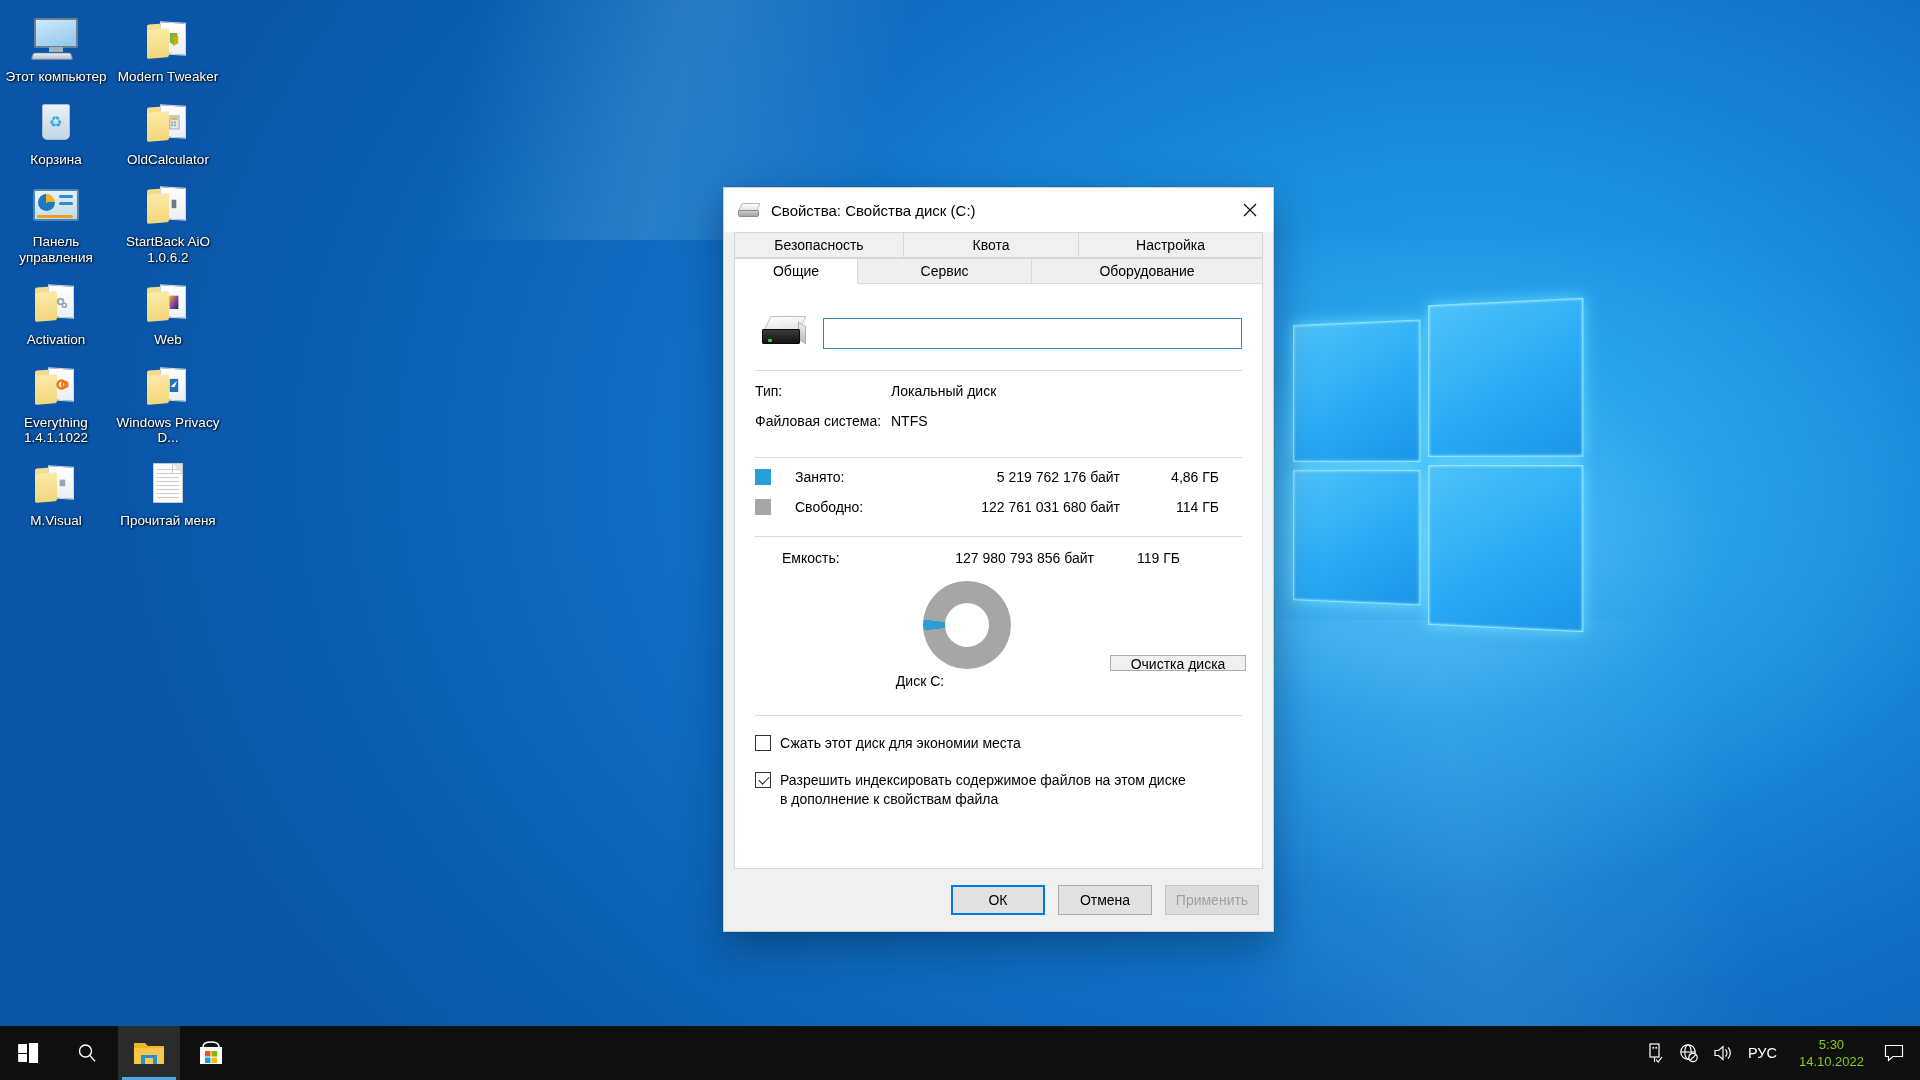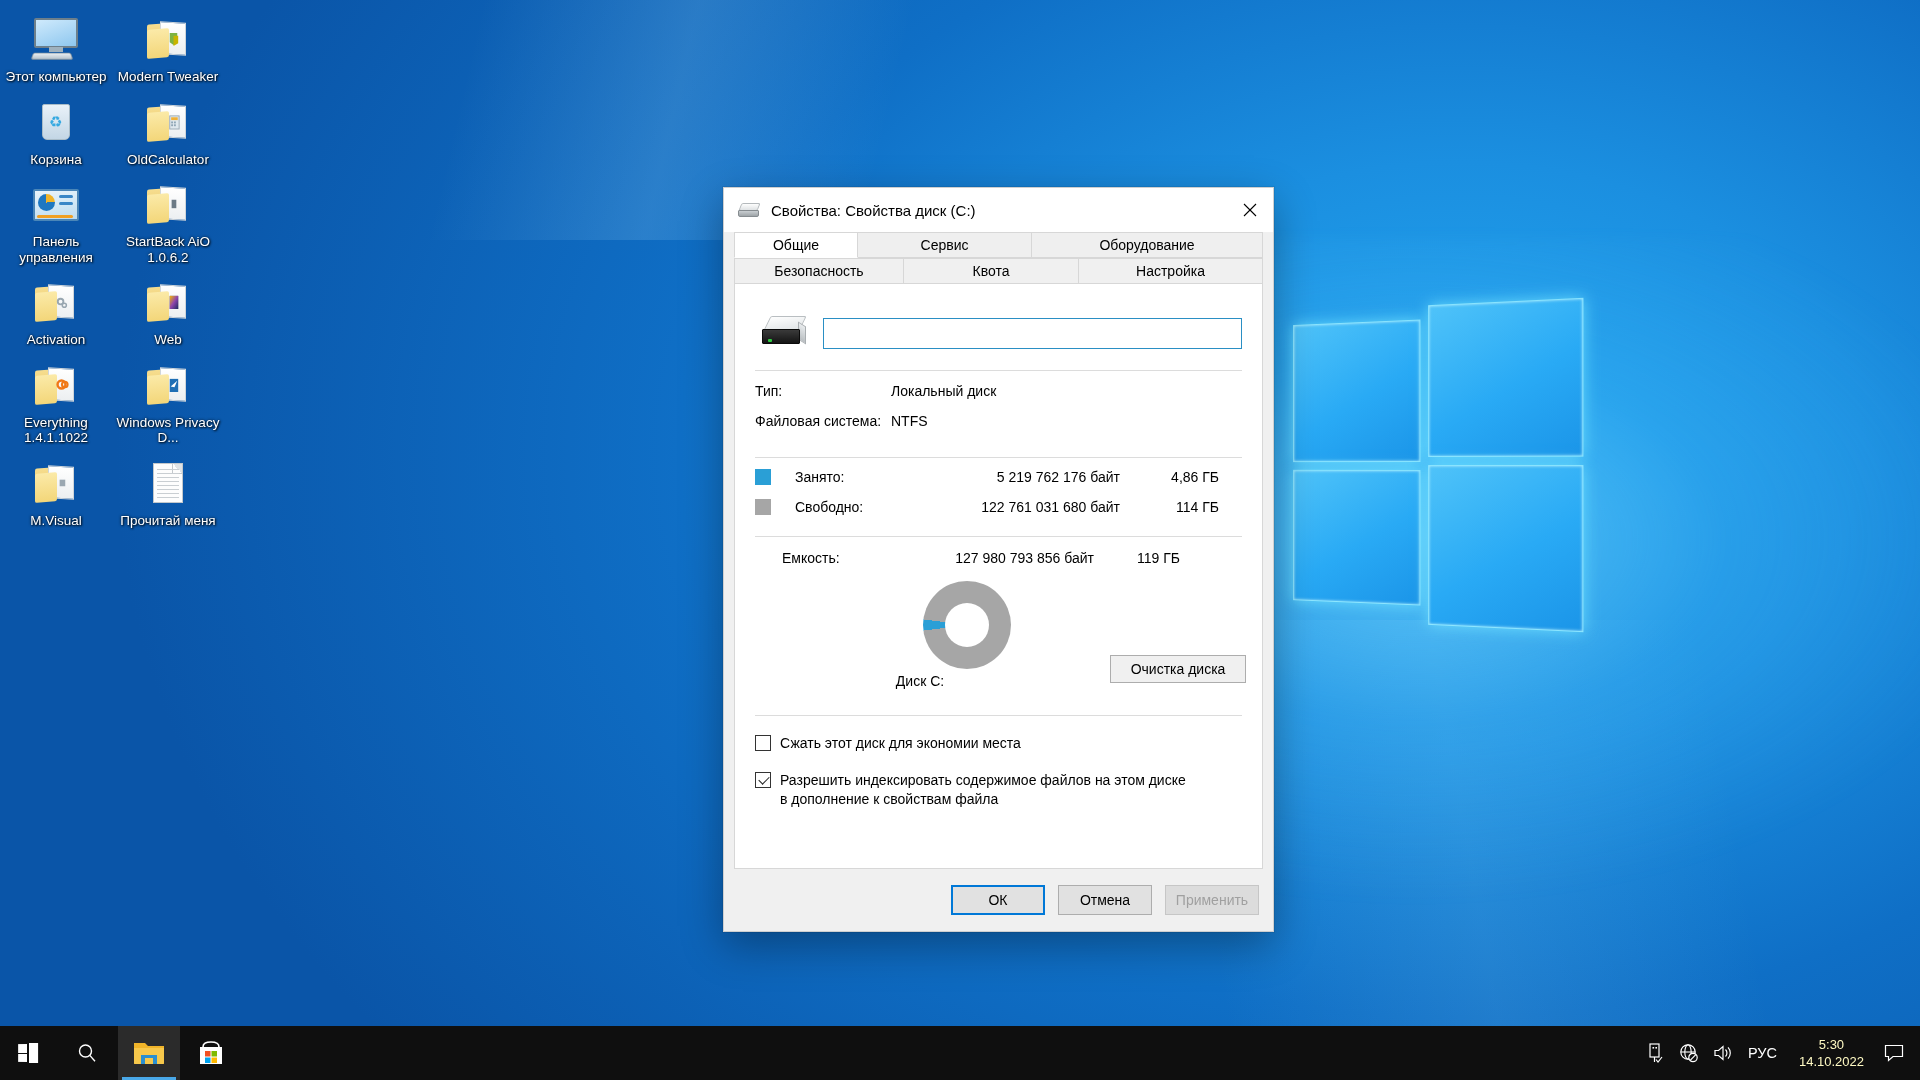--- a/index.html
+++ b/index.html
@@ -125,21 +125,21 @@
   }
   .tb-btn{ width:56px; height:54px; display:flex; align-items:center; justify-content:center; cursor:default;}
   .tb-btn.wide{ width:62px; }
   .tb-app{ width:62px; height:54px; display:flex; align-items:center; justify-content:center; position:relative; cursor:default;}
   .tb-app.active{ background:#2b2b2b; }
   .tb-app.active::after{ content:""; position:absolute; left:4px; right:4px; bottom:0; height:3px; background:#49a8e8;}
   #tb-spacer{ flex:1; }
   #tray{ display:flex; align-items:center; height:54px; padding-right:6px; }
   .tray-ico{ width:34px; height:54px; display:flex; align-items:center; justify-content:center; color:#fff; cursor:default;}
   #tray-lang{ color:#fff; font-size:14.5px; padding:0 12px 0 8px; cursor:default;}
-  #tray-clock{ color:#fef9c3; font-size:13px; line-height:17px; text-align:center; padding:0 10px; cursor:default;}
+  #tray-clock{ color:#84cc16; font-size:13px; line-height:17px; text-align:center; padding:0 10px; cursor:default;}
   #tray-notify{ width:40px; height:54px; display:flex; align-items:center; justify-content:center; cursor:default;}
 
   
   .winlogo{ width:20px; height:20px; position:relative; transform:perspective(60px) rotateY(-4deg);}
   .winlogo i{ position:absolute; background:#fff; display:block;}
   .winlogo i:nth-child(1){ left:0; top:1px; width:9px; height:8.5px;}
   .winlogo i:nth-child(2){ left:10.5px; top:0; width:9.5px; height:9.5px;}
   .winlogo i:nth-child(3){ left:0; top:10.5px; width:9px; height:8.5px;}
   .winlogo i:nth-child(4){ left:10.5px; top:10px; width:9.5px; height:9.5px;}
 
@@ -230,21 +230,21 @@
     position:absolute; left:168px; top:4px; width:88px; height:88px; border-radius:50%;
   }
   #donut-hole{
     position:absolute; left:190px; top:26px; width:44px; height:44px; border-radius:50%; background:#fff;
   }
   #disk-caption{
     position:absolute; left:0; right:0; top:96px; text-align:center; font-size:14px; color:#000;
     width:330px;
   }
   #cleanup-btn{
-    position:absolute; right:-4px; top:78px; width:136px; height:28px;
+    position:absolute; right:-4px; top:78px; width:136px; height:16px;
     background:#f0f0f0; border:1px solid #adadad; font-size:14px; color:#000;
     font-family:"Liberation Sans", sans-serif; cursor:default;
   }
 
   #divider2{ height:1px; background:#dcdcdc; margin-top:18px; }
 
   .cbrow{ display:flex; align-items:flex-start; margin-top:18px; font-size:14px; color:#000; }
   .cbox{
     width:16px; height:16px; border:1px solid #333; background:#fff; margin-right:9px;
     flex:0 0 auto; margin-top:1px; position:relative;
@@ -466,29 +466,29 @@
     <span id="title-text">Свойства: Свойства диск (C:)</span>
     <span id="close-btn">
       <svg viewBox="0 0 14 14">
           <line x1="1" y1="1" x2="13" y2="13" stroke="#000" stroke-width="1.1"></line>
           <line x1="13" y1="1" x2="1" y2="13" stroke="#000" stroke-width="1.1"></line>
         </svg>
     </span>
   </div>
 
   <div id="tabstrip">
+    <div class="tabrow top tr1">
+      <div class="tab t1">Безопасность</div>
+      <div class="tab t2">Квота</div>
+      <div class="tab t3">Настройка</div>
+    </div>
     <div class="tabrow tr2">
       <div class="tab t1 active">Общие</div>
       <div class="tab t2">Сервис</div>
       <div class="tab t3">Оборудование</div>
-    </div>
-    <div class="tabrow top tr1">
-      <div class="tab t1">Безопасность</div>
-      <div class="tab t2">Квота</div>
-      <div class="tab t3">Настройка</div>
     </div>
   </div>
 
   <div id="tabpage">
 
     <div id="label-row">
       <span id="big-drive-icon">
         <i class="bd-top"></i>
           <i class="bd-side"></i>
           <i class="bd-face"></i>

